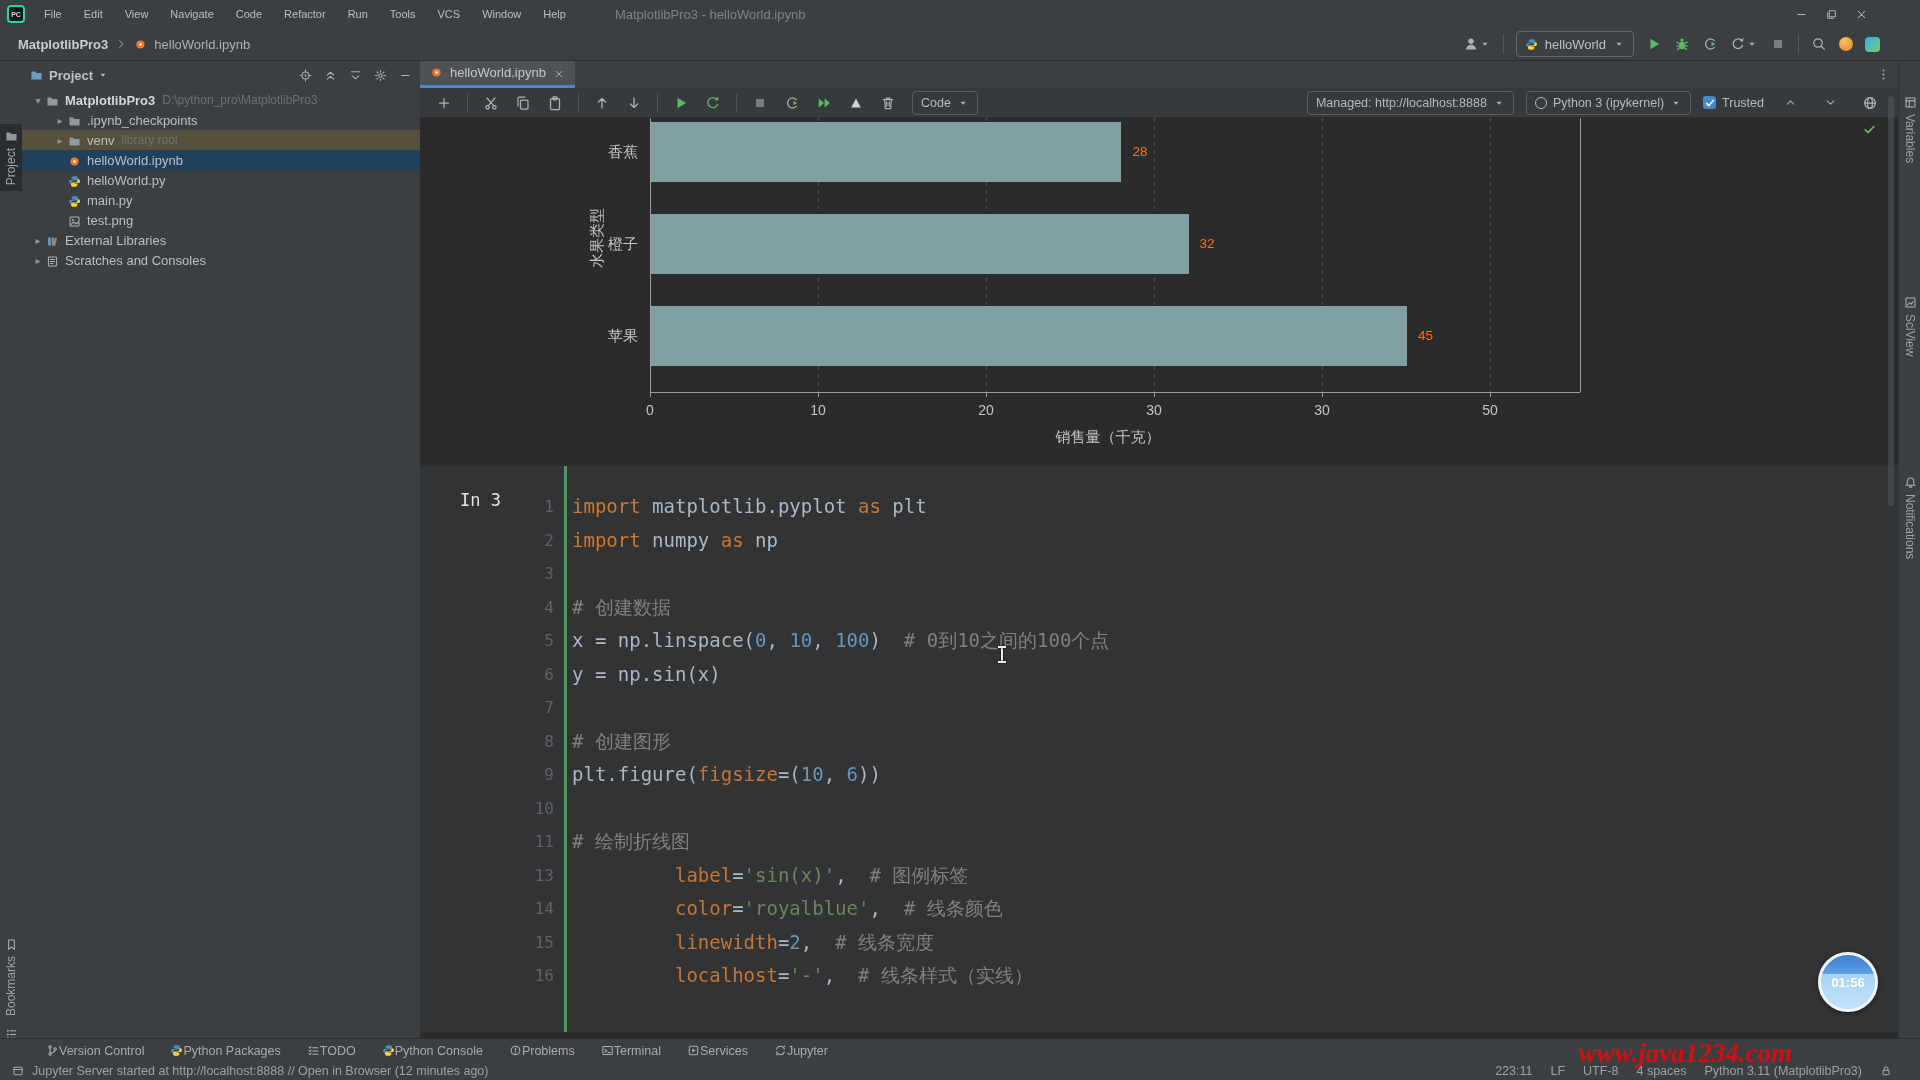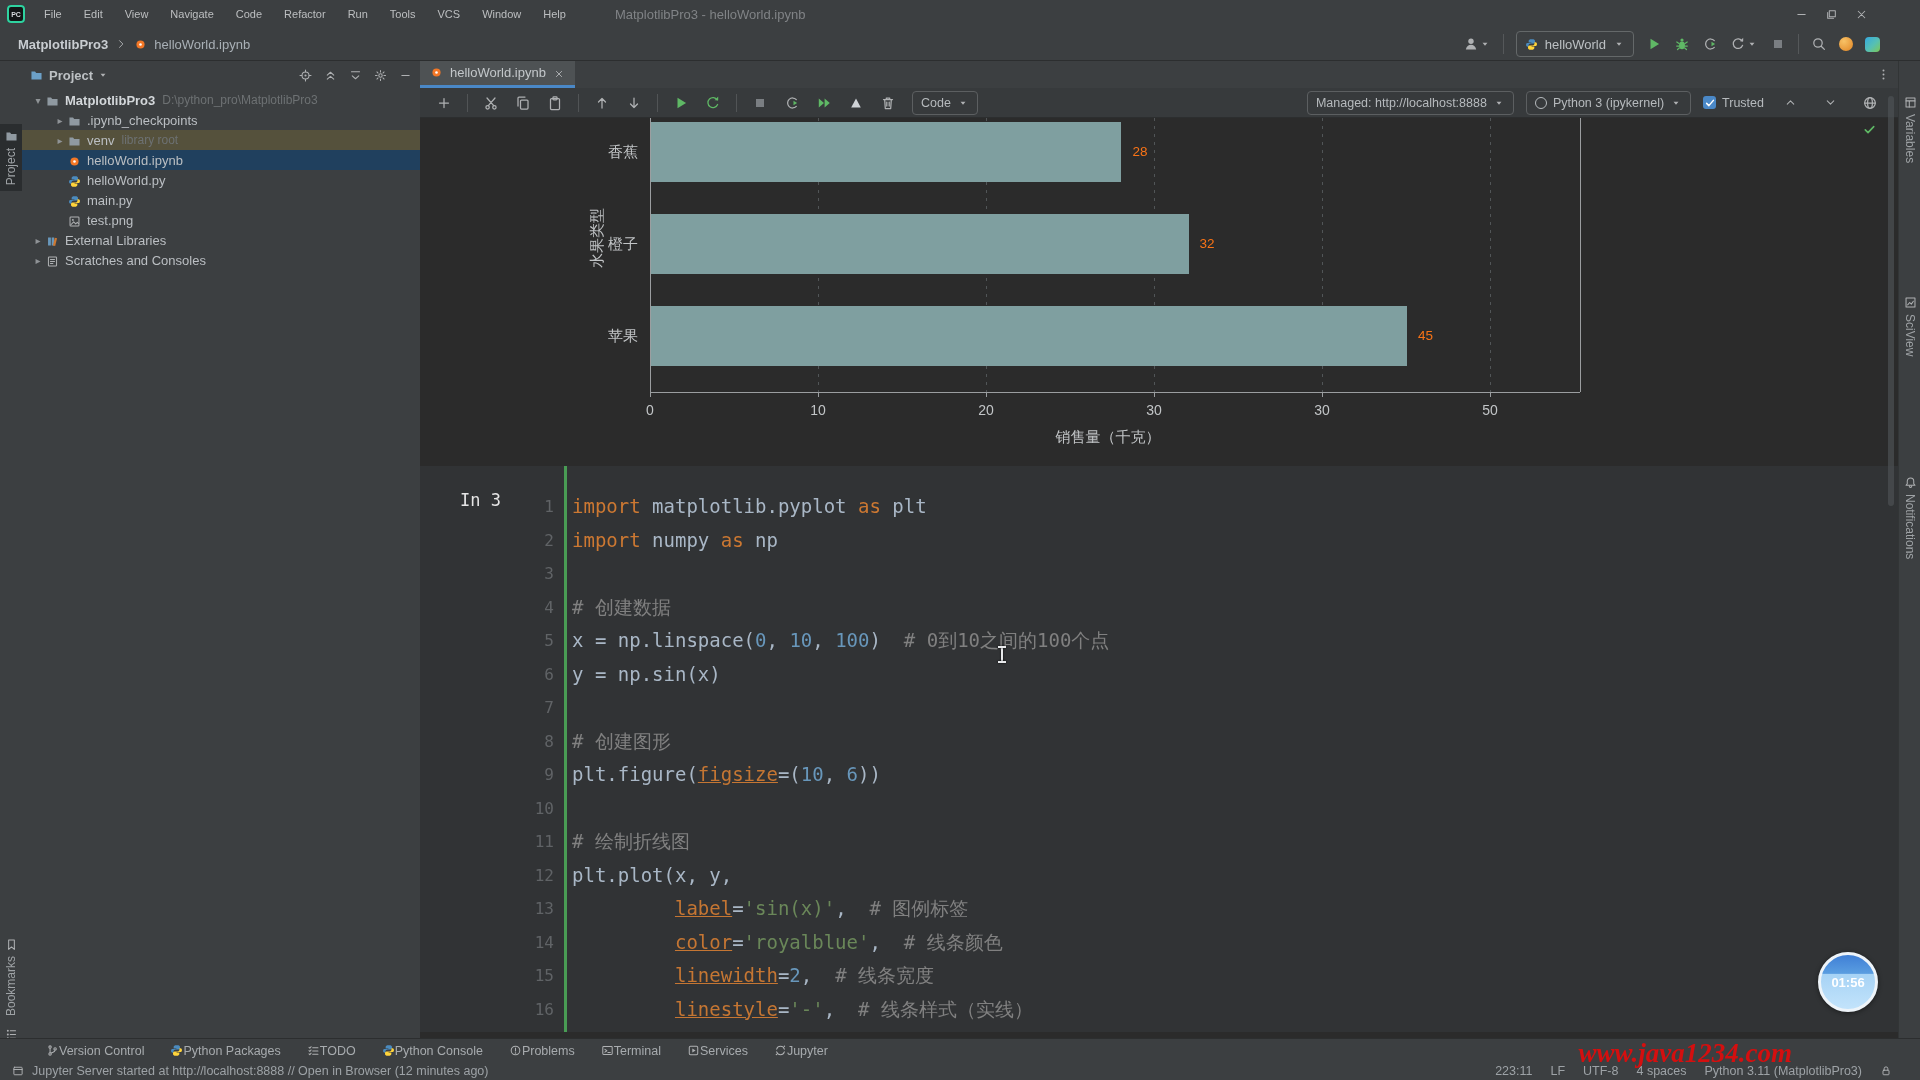--- a/index.html
+++ b/index.html
@@ -91,21 +91,21 @@
   
   #cell{position:absolute;left:0;top:406px;width:1478px;height:566px;background:#313335;}
   #cell-border{position:absolute;left:144px;top:0;width:3px;height:100%;background:#499c54;}
   #exec-label{position:absolute;left:40px;top:24px;width:88px;text-align:left;color:#e5e5e5;
     font-family:"DejaVu Sans Mono",monospace;font-size:17px;}
   #code-lines{position:absolute;left:0;top:24px;width:100%;}
   .line{position:relative;height:33.5px;line-height:33.5px;white-space:pre;
     font-family:"DejaVu Sans Mono",monospace;font-size:19px;}
   .line .num{position:absolute;left:90px;width:44px;text-align:right;color:#606366;font-size:16px;}
   .line .txt{position:absolute;left:152px;}
-  .tk-k{color:#cc7832;} .tk-a{color:#c57633;text-decoration:underline;} .tk-s{color:#6a8759;}
+  .tk-k{color:#cc7832;} .tk-a{color:#c57633;} .tk-s{color:#6a8759;}
   .tk-n{color:#6897bb;} .tk-c{color:#808080;} .tk-p{color:#a9b7c6;}
   
   #scroll-thumb{position:absolute;right:4px;top:36px;width:6px;height:410px;background:#50545700;border-radius:3px;background:#4f5356;opacity:.65;}
   #insp-check{position:absolute;right:22px;top:60px;}
   
   #right-stripe{left:1898px;top:60px;width:22px;height:978px;background:#3c3f41;border-left:1px solid #323536;}
   
   #toolwindow-bar{left:0;top:1038px;width:1920px;height:24px;background:#3c3f41;border-top:1px solid #2c2e2f;
     display:flex;align-items:center;gap:26px;padding-left:46px;box-sizing:border-box;}
   .tw-item{display:flex;align-items:center;color:#a7abae;font-size:12.5px;}
@@ -561,25 +561,24 @@
         <div class="line"><span class="num">2</span><span class="txt"><span class="tk-k">import</span><span class="tk-p"> numpy </span><span class="tk-k">as</span><span class="tk-p"> np</span></span></div>
         <div class="line"><span class="num">3</span><span class="txt"></span></div>
         <div class="line"><span class="num">4</span><span class="txt"><span class="tk-c"># 创建数据</span></span></div>
         <div class="line"><span class="num">5</span><span class="txt"><span class="tk-p">x = np.linspace(</span><span class="tk-n">0</span><span class="tk-p">, </span><span class="tk-n">10</span><span class="tk-p">, </span><span class="tk-n">100</span><span class="tk-p">)  </span><span class="tk-c"># 0到10之间的100个点</span></span></div>
         <div class="line"><span class="num">6</span><span class="txt"><span class="tk-p">y = np.sin(x)</span></span></div>
         <div class="line"><span class="num">7</span><span class="txt"></span></div>
         <div class="line"><span class="num">8</span><span class="txt"><span class="tk-c"># 创建图形</span></span></div>
         <div class="line"><span class="num">9</span><span class="txt"><span class="tk-p">plt.figure(</span><span class="tk-a">figsize</span><span class="tk-p">=(</span><span class="tk-n">10</span><span class="tk-p">, </span><span class="tk-n">6</span><span class="tk-p">))</span></span></div>
         <div class="line"><span class="num">10</span><span class="txt"></span></div>
         <div class="line"><span class="num">11</span><span class="txt"><span class="tk-c"># 绘制折线图</span></span></div>
-        <div class="line"><span class="num">12</span><span class="txt"><span class="tk-p">plt.plot(x, y,</span></span></div>
         <div class="line"><span class="num">13</span><span class="txt"><span class="tk-p">         </span><span class="tk-a">label</span><span class="tk-p">=</span><span class="tk-s">'sin(x)'</span><span class="tk-p">,  </span><span class="tk-c"># 图例标签</span></span></div>
         <div class="line"><span class="num">14</span><span class="txt"><span class="tk-p">         </span><span class="tk-a">color</span><span class="tk-p">=</span><span class="tk-s">'royalblue'</span><span class="tk-p">,  </span><span class="tk-c"># 线条颜色</span></span></div>
         <div class="line"><span class="num">15</span><span class="txt"><span class="tk-p">         </span><span class="tk-a">linewidth</span><span class="tk-p">=</span><span class="tk-n">2</span><span class="tk-p">,  </span><span class="tk-c"># 线条宽度</span></span></div>
-        <div class="line"><span class="num">16</span><span class="txt"><span class="tk-p">         </span><span class="tk-a">linestyle</span><span class="tk-p">=</span><span class="tk-s">'-'</span><span class="tk-p">,  </span><span class="tk-c"># 线条样式（实线）</span></span></div>
+        <div class="line"><span class="num">16</span><span class="txt"><span class="tk-p">         </span><span class="tk-a">localhost</span><span class="tk-p">=</span><span class="tk-s">'-'</span><span class="tk-p">,  </span><span class="tk-c"># 线条样式（实线）</span></span></div>
       </div>
 
   </div>
 
   <div id="scroll-thumb"></div>
   <span id="insp-check"><svg class="ic sm" viewBox="0 0 16 16">
         <path class="g" d="M2.8 8.4l3.4 3.4 7-7.4" style="stroke-width:2"></path>
       </svg></span>
 </div>
 

